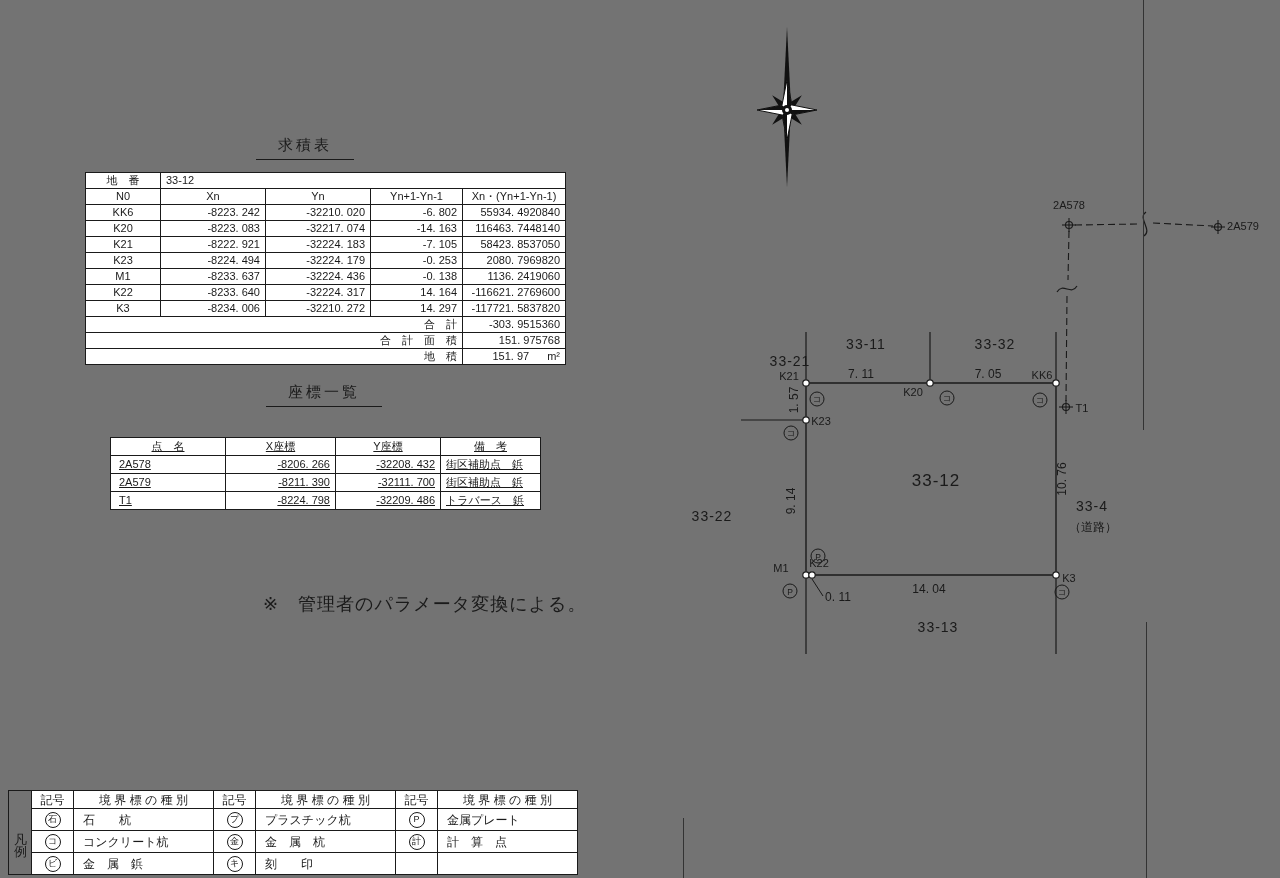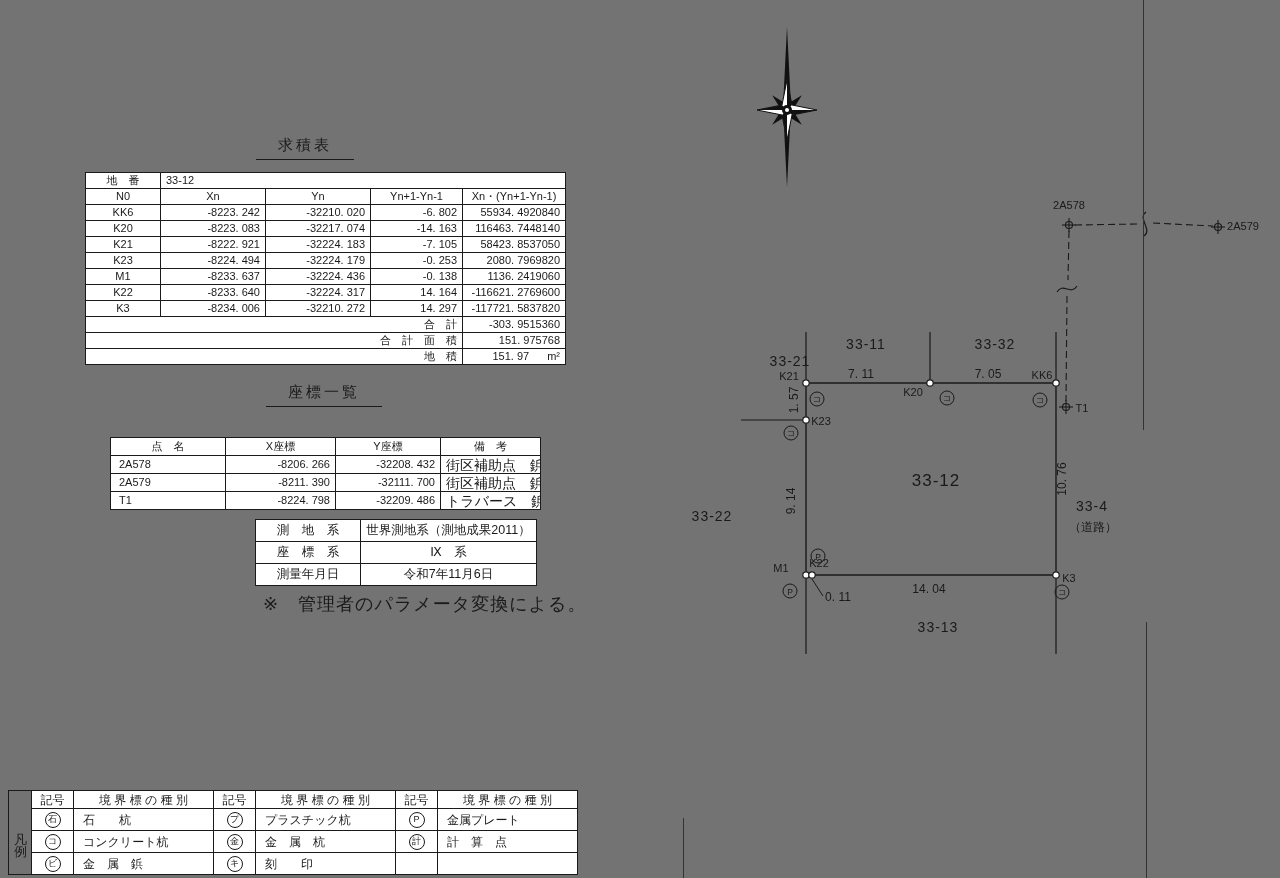--- a/index.html
+++ b/index.html
@@ -15,25 +15,25 @@
   .kyuseki{left:85px;top:172px;width:480px;font-size:11px;}
   .kyuseki td{height:15px;}
   .kyuseki .hdr td{text-align:center;}
   .kyuseki .chiban td:first-child{text-align:center;}
   .kyuseki tbody.body td:first-child{text-align:center;}
   .kyuseki tbody.body td:not(:first-child){text-align:right;}
   .kyuseki .totals td{text-align:right;}
   .kyuseki .flexcell{display:flex;justify-content:flex-end;gap:18px;align-items:center;border:none;height:15px;}
   
   .zahyo{left:110px;top:437px;width:430px;font-size:11px;}
-  .zahyo td{height:17px;}
+  .zahyo td{height:17px;text-decoration:underline;}
   .zahyo .hdr td{text-align:center;}
   .zahyo tbody.body td:nth-child(1){text-align:left;padding-left:8px;}
   .zahyo tbody.body td:nth-child(2),.zahyo tbody.body td:nth-child(3){text-align:right;}
-  .zahyo tbody.body td:nth-child(4){text-align:left;font-size:14px;}
+  .zahyo tbody.body td:nth-child(4){text-align:left;font-size:11px;}
   
   .sinfo{left:255px;top:519px;width:282px;font-size:12.5px;}
   .sinfo td{height:21px;text-align:center;}
   .sinfo td:first-child{width:94px;}
   .note{position:absolute;left:263px;top:592px;font-size:18px;letter-spacing:1px;}
   
   .legend-wrap{position:absolute;left:8px;top:790px;display:flex;align-items:stretch;}
   .lg-box{width:24px;border:1px solid #1a1a1a;display:flex;align-items:center;justify-content:center;
           writing-mode:vertical-rl;text-orientation:upright;letter-spacing:12px;font-size:13px;padding-top:4px;box-sizing:border-box;}
   table.legend{position:static;margin-left:-1px;font-size:12px;width:546px;}
@@ -189,36 +189,20 @@
         </tr>
         <tr>
           <td>T1</td>
           <td>-8224. 798</td>
           <td>-32209. 486</td>
           <td>トラバース　鋲</td>
         </tr>
       </tbody>
   </table>
 
-  <table class="doc sinfo">
-    <tbody class="body">
-        <tr>
-          <td>測　地　系</td>
-          <td>世界測地系（測地成果2011）</td>
-        </tr>
-        <tr>
-          <td>座　標　系</td>
-          <td>Ⅸ　系</td>
-        </tr>
-        <tr>
-          <td>測量年月日</td>
-          <td>令和7年11月6日</td>
-        </tr>
-      </tbody>
-  </table>
   <div class="note">※　管理者のパラメータ変換による。</div>
 
   <div class="legend-wrap">
     <div class="lg-box">凡例</div>
     <table class="doc legend">
       <colgroup>
           <col style="width:42px">
           <col style="width:140px">
           <col style="width:42px">
           <col style="width:140px">

